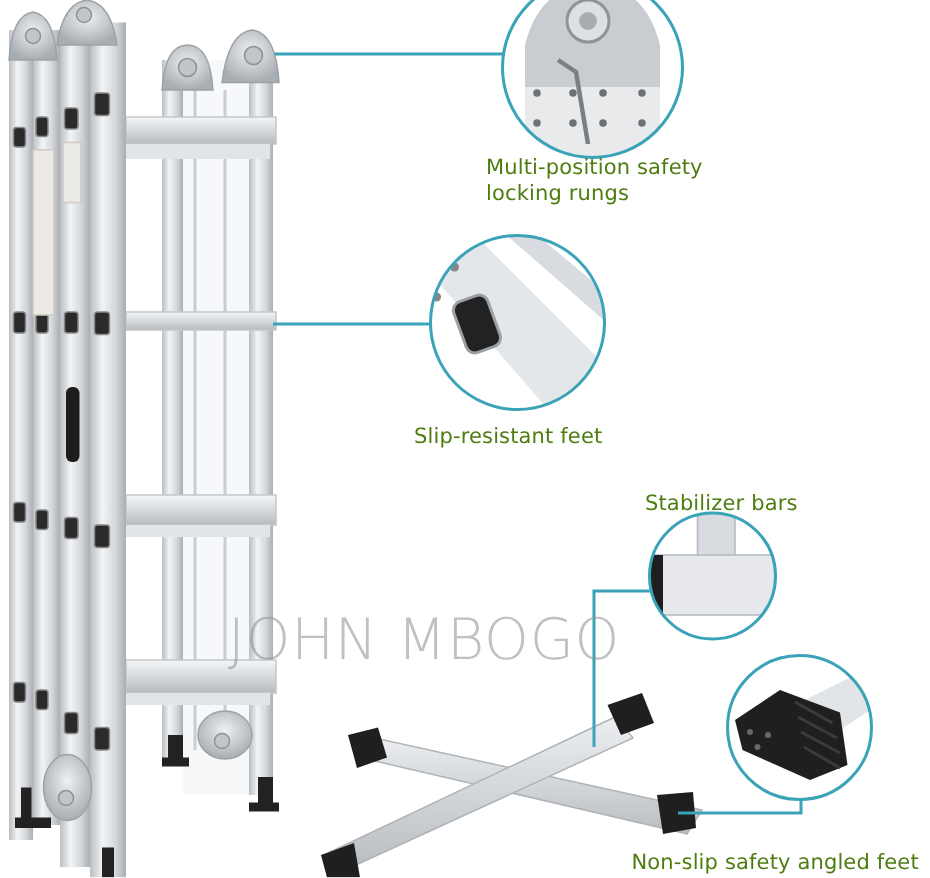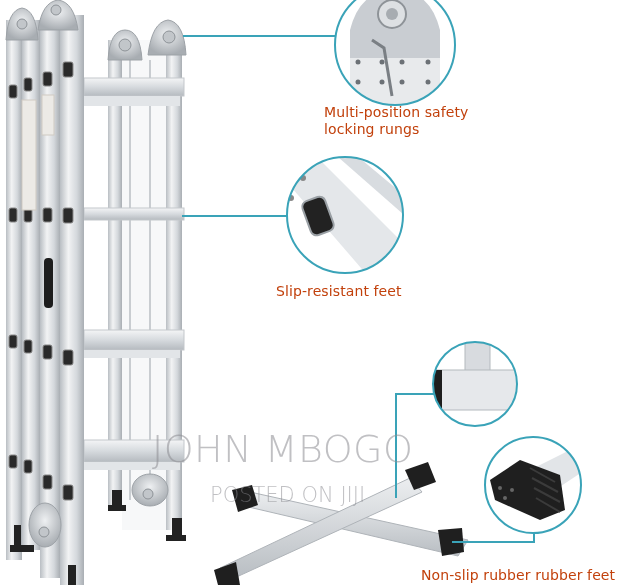--- a/index.html
+++ b/index.html
@@ -2,28 +2,28 @@
 <html><head>
 <meta charset="utf-8">
 <style>
   html, body { margin: 0; padding: 0; background: #ffffff; }
   .canvas {
     position: relative; width: 620px; height: 585px; overflow: hidden;
     background: #ffffff; font-family: "DejaVu Sans", sans-serif;
   }
   svg.scene { position: absolute; left: 0; top: 0; }
   .label {
-    position: absolute; color: #c2410c; font-size: 14px; line-height: 17px;
+    position: absolute; color: #4d7c0f; font-size: 14px; line-height: 17px;
     font-family: "DejaVu Sans", sans-serif; letter-spacing: 0.1px; white-space: nowrap;
   }
   .wm {
     position: absolute; color: rgba(140,140,145,0.55);
     font-family: "DejaVu Sans", sans-serif; white-space: nowrap; font-weight: 300;
   }
-  .wm-name { left: 152px; top: 427px; font-size: 38px; letter-spacing: 0.5px; }
+  .wm-name { left: 152px; top: 404px; font-size: 38px; letter-spacing: 0.5px; }
   .wm-sub { left: 210px; top: 483px; font-size: 21px; }
 </style>
 </head>
 <body>
 
 <div class="canvas">
   <svg class="scene" width="620" height="585" viewBox="0 0 620 585">
     <defs>
       <linearGradient id="rail" x1="0" x2="1" y1="0" y2="0">
         <stop offset="0" stop-color="#b9bec3"></stop>
@@ -210,17 +210,17 @@
       </g>
       <circle cx="533" cy="485" r="48" fill="none" stroke="#3aa3b8" stroke-width="2"></circle>
     </g>
   </svg>
 
   <div class="label" style="left:324px; top:104px;">
     <div>Multi-position safety</div>
     <div>locking rungs</div>
   </div>
   <div class="label" style="left:276px; top:283px;">Slip-resistant feet</div>
-  <div class="label" style="left:421px; top:567px;">Non-slip rubber rubber feet</div>
+  <div class="label" style="left:430px; top:328px;">Stabilizer bars</div>
+  <div class="label" style="left:421px; top:567px;">Non-slip safety angled feet</div>
 
   <div class="wm wm-name">JOHN MBOGO</div>
-  <div class="wm wm-sub">POSTED ON JIJI</div>
 </div>
 
 </body></html>

